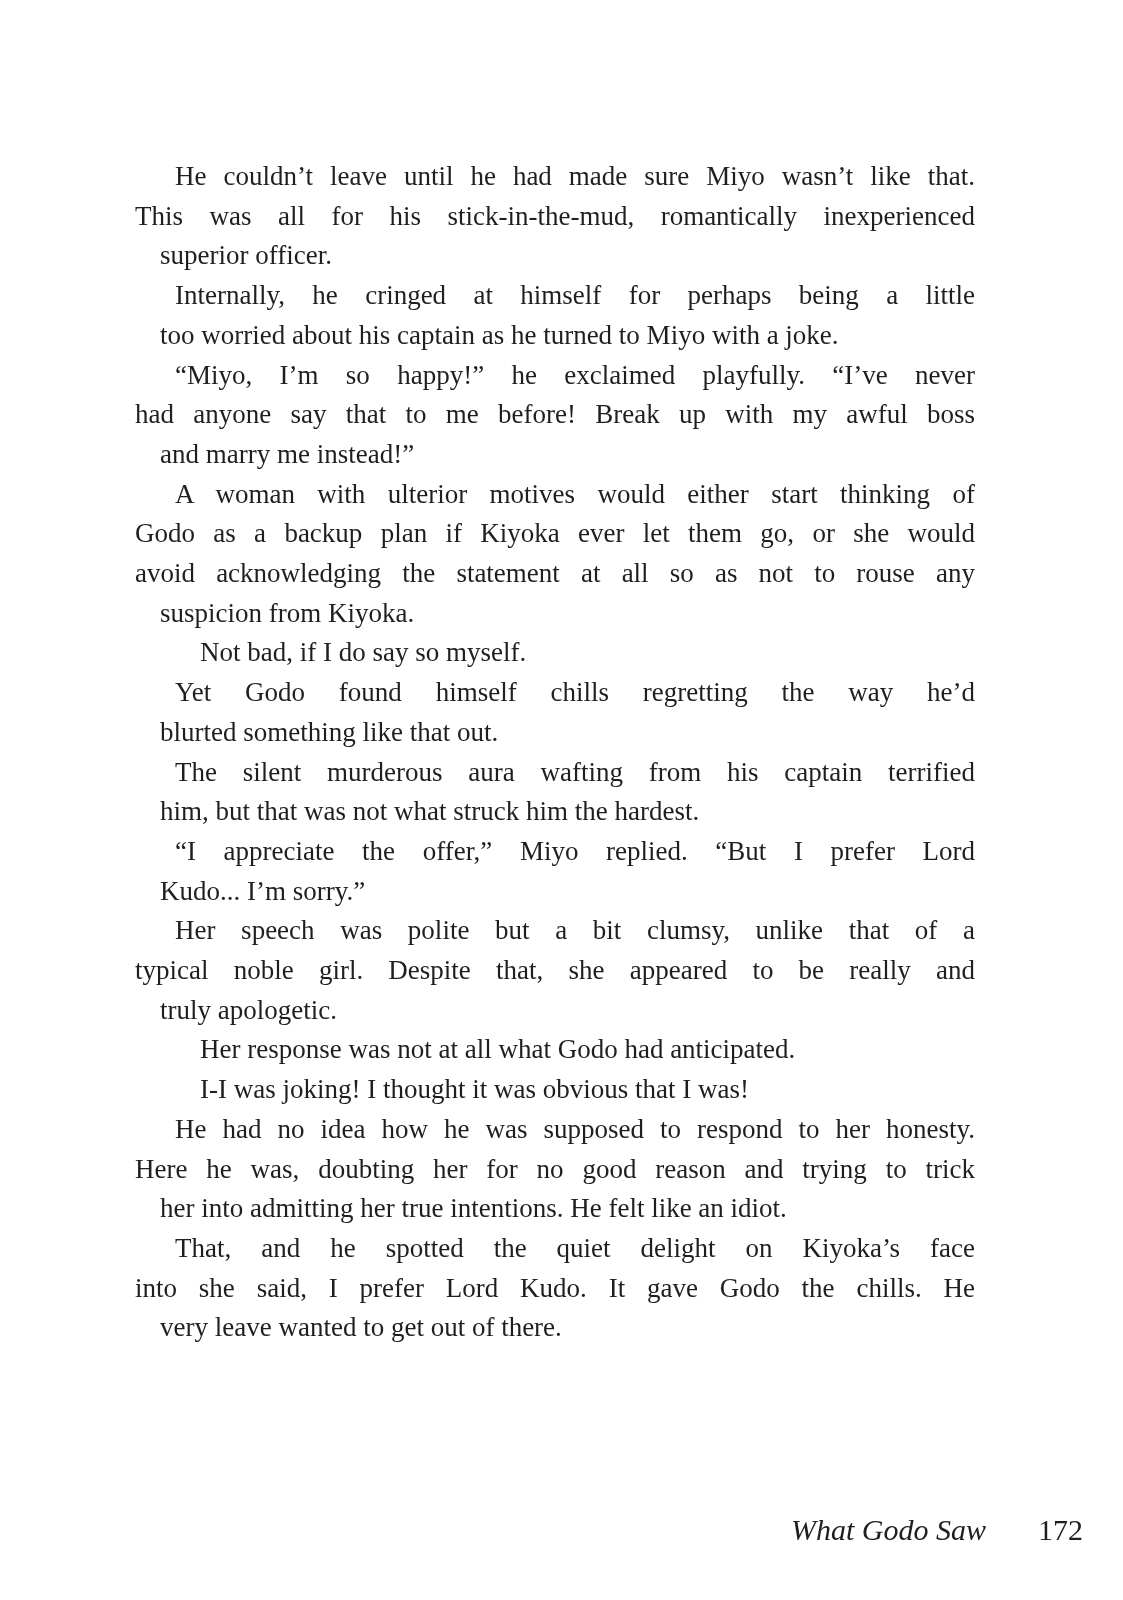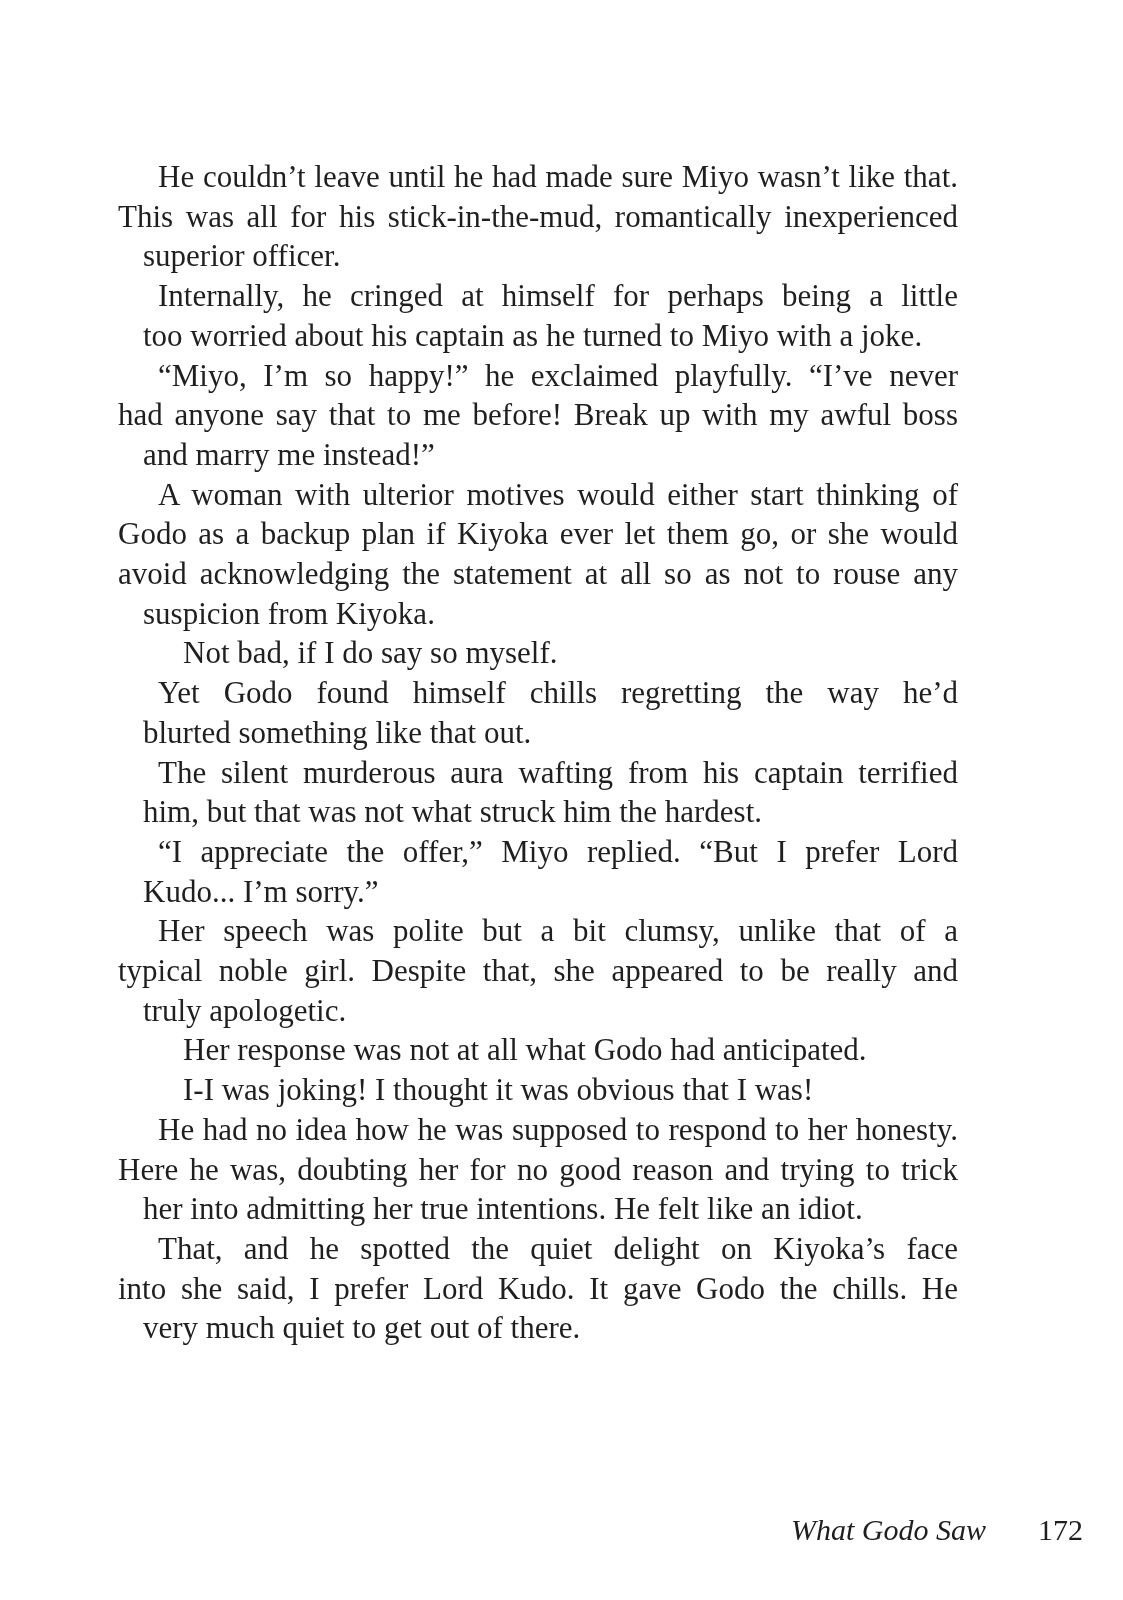--- a/index.html
+++ b/index.html
@@ -8,24 +8,24 @@
     width: 1123px;
     height: 1600px;
     position: relative;
     overflow: hidden;
     background: #ffffff;
     color: #1f1f1f;
     font-family: "Liberation Serif", "DejaVu Serif", serif;
   }
   .text-block {
     position: absolute;
-    left: 118px;
+    left: 135px;
     top: 157px;
     width: 840px;
-    font-size: 31px;
+    font-size: 27px;
     line-height: 39.7px;
   }
   .para { margin: 0; padding: 0; }
   .line {
     text-align: justify;
     text-align-last: justify;
   }
   .line.first { padding-left: 40px; }
   .line.last { text-align-last: left; margin-left: 25px; }
   .italic { }
@@ -92,20 +92,20 @@
       <div class="line first last"><span class="">I-I was joking! I thought it was obvious that I was!</span></div>
     </div>
     <div class="para">
       <div class="line first"><span class="">He had no idea how he was supposed to respond to her honesty.</span></div>
       <div class="line"><span class="">Here he was, doubting her for no good reason and trying to trick</span></div>
       <div class="line last"><span class="">her into admitting her true intentions. He felt like an idiot.</span></div>
     </div>
     <div class="para">
       <div class="line first"><span class="">That, and he spotted the quiet delight on Kiyoka’s face</span></div>
       <div class="line"><span class="">into she said, </span><span class="italic">I prefer Lord Kudo</span><span class="">. It gave Godo the chills. He</span></div>
-      <div class="line last"><span class="">very much quiet to get out of there.</span></div>
+      <div class="line last"><span class="">very leave wanted to get out of there.</span></div>
     </div>
   </div>
 
 <div class="footer">
   <span class="running-title">What Godo Saw</span>
   <span class="page-number">172</span>
 </div>
 
 </body></html>

